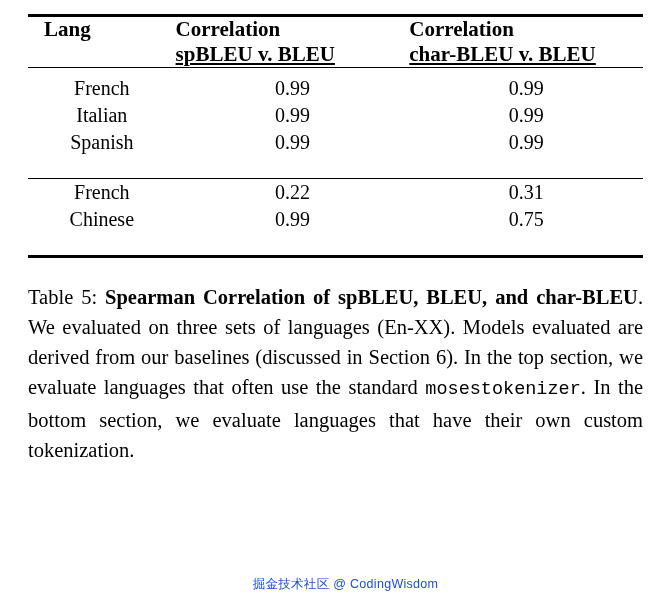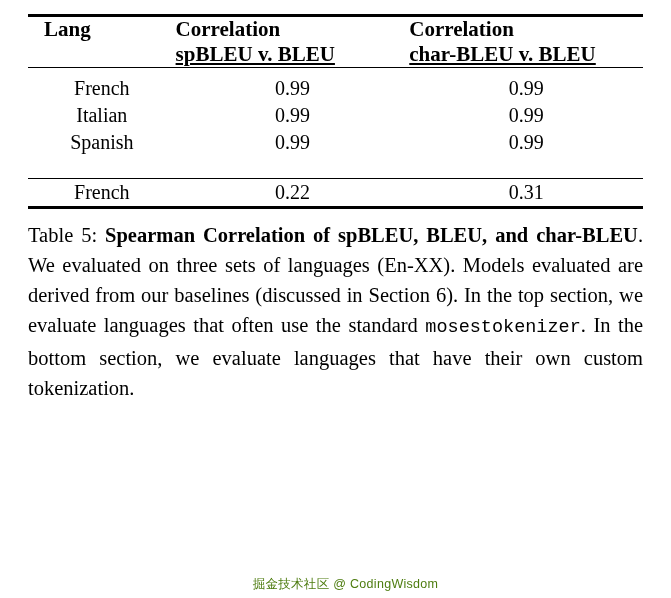--- a/index.html
+++ b/index.html
@@ -70,21 +70,21 @@
     font-size: 20px;
     line-height: 27px;
   }
   tr.first-in-group td {
     padding-top: 7px;
   }
   tr.last-in-group td {
     padding-bottom: 22px;
   }
   .caption {
-    margin-top: 11px;
+    margin-top: 24px;
     font-size: 20.5px;
     line-height: 30px;
     text-align: justify;
     text-justify: inter-word;
     hyphens: manual;
   }
   .caption .bold {
     font-weight: bold;
   }
   .caption .mono {
@@ -95,21 +95,21 @@
     color: #000000;
   }
   .watermark {
     position: absolute;
     left: 0;
     right: 0;
     bottom: 5px;
     text-align: center;
     font-family: "Liberation Sans", sans-serif;
     font-size: 12.5px;
-    color: #4d7c0f;
+    color: #1d4ed8;
     letter-spacing: 0.3px;
     padding-left: 20px;
   }
 </style>
 </head>
 <body>
 
 <div class="page">
 
   <table class="results">
@@ -157,20 +157,25 @@
 
       <tr class="rule-thin">
         <td colspan="3" style="height:0;padding:0;"></td>
       </tr>
 
       <tr>
         <td class="lang-cell">French</td>
         <td class="num-cell">0.22</td>
         <td class="num-cell">0.31</td>
       </tr>
+      <tr class="last-in-group">
+        <td class="lang-cell">Chinese</td>
+        <td class="num-cell">0.99</td>
+        <td class="num-cell">0.75</td>
+      </tr>
 
       <tr class="rule-bottom">
         <td colspan="3" style="height:0;padding:0;"></td>
       </tr>
     </tbody>
   </table>
 
   <p class="caption">
     <span>Table 5:</span>
     <span class="bold">Spearman Correlation of spBLEU, BLEU, and char-BLEU</span><span>. We evaluated on three sets of languages (En-XX). Models evaluated are derived from our baselines (discussed in Section </span><span class="ref">6</span><span>). In the top section, we evaluate languages that often use the standard </span><span class="mono">mosestokenizer</span><span>. In the bottom section, we evaluate languages that have their own custom tokenization.</span>

